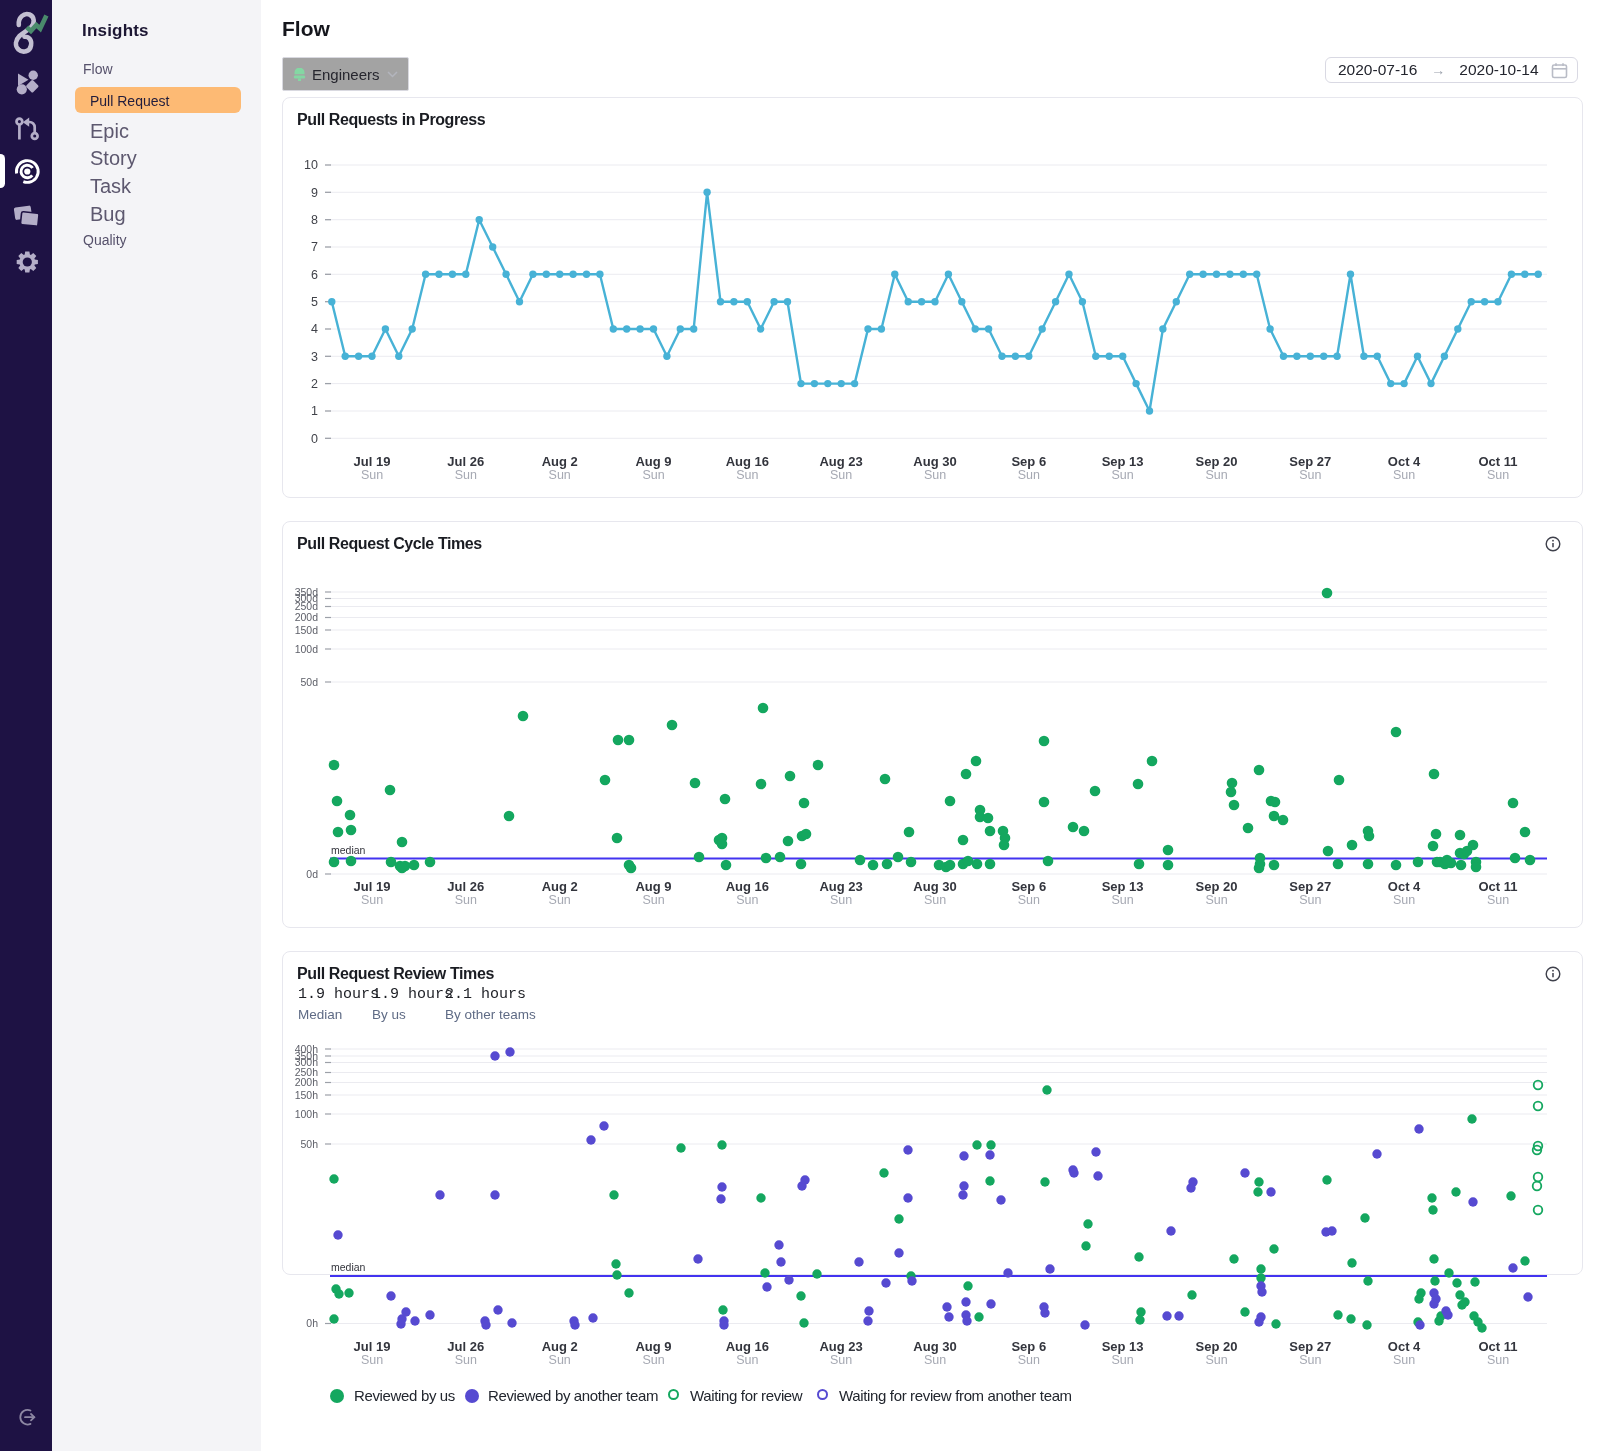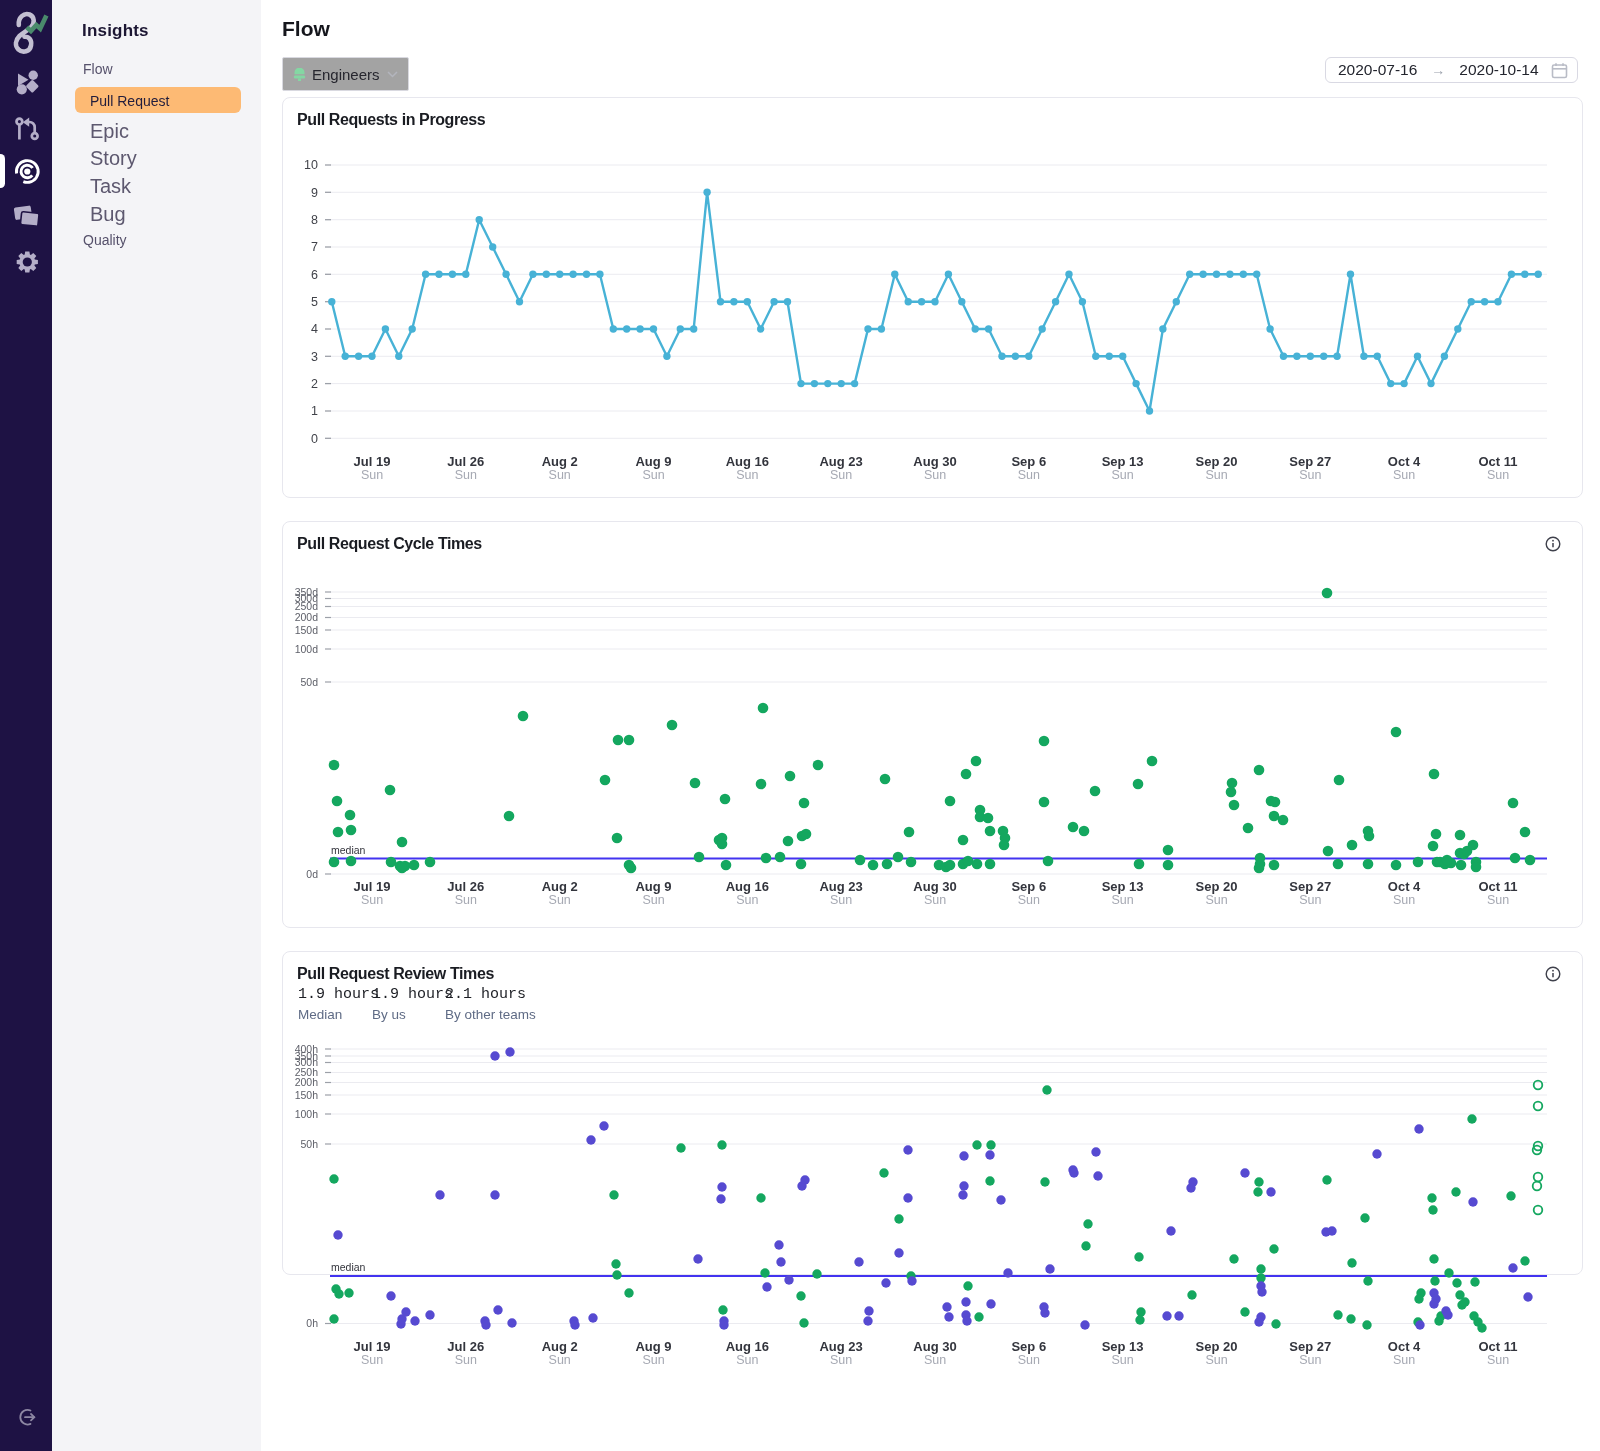--- a/index.html
+++ b/index.html
@@ -150,20 +150,30 @@
       <div class="l">Median</div>
     </div>
   <div class="stat" style="left:89px">
       <div class="v">1.9 hours</div>
       <div class="l">By us</div>
     </div>
   <div class="stat" style="left:162px">
       <div class="v">2.1 hours</div>
       <div class="l">By other teams</div>
     </div>
+  <div class="legend">
+    <span class="dotf" style="left:47px;background:#14a75f"></span>
+      <span style="left:71px">Reviewed by us</span>
+    <span class="dotf" style="left:182px;background:#564ad1"></span>
+      <span style="left:205px">Reviewed by another team</span>
+    <span class="doto" style="left:385px;border-color:#14a75f"></span>
+      <span style="left:407px">Waiting for review</span>
+    <span class="doto" style="left:534px;border-color:#564ad1"></span>
+      <span style="left:556px">Waiting for review from another team</span>
+  </div>
 </div>
 
 <svg width="1600" height="1451" viewBox="0 0 1600 1451" style="position:absolute;left:0;top:0;">
 <line x1="330.0" y1="438.3" x2="1547.0" y2="438.3" stroke="#ebebf0" stroke-width="1"></line>
 <line x1="325" y1="438.3" x2="331" y2="438.3" stroke="#9ca0a8" stroke-width="1.3"></line>
 <text x="318" y="442.5" text-anchor="end" font-size="12.5" fill="#41434a">0</text>
 <line x1="330.0" y1="411.0" x2="1547.0" y2="411.0" stroke="#ebebf0" stroke-width="1"></line>
 <line x1="325" y1="411.0" x2="331" y2="411.0" stroke="#9ca0a8" stroke-width="1.3"></line>
 <text x="318" y="415.2" text-anchor="end" font-size="12.5" fill="#41434a">1</text>
 <line x1="330.0" y1="383.6" x2="1547.0" y2="383.6" stroke="#ebebf0" stroke-width="1"></line>

